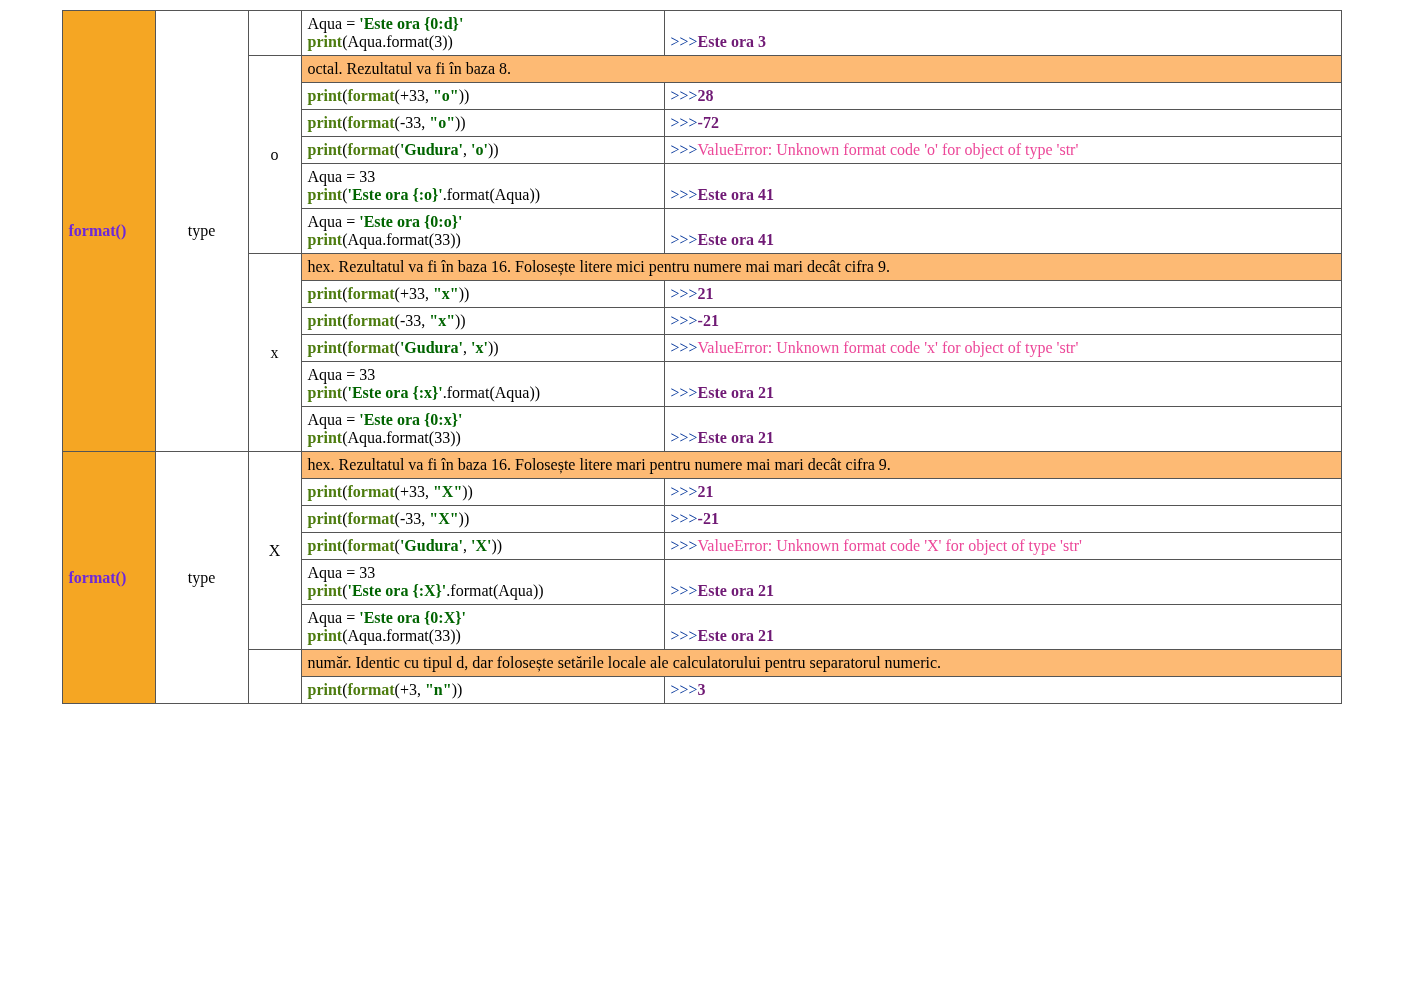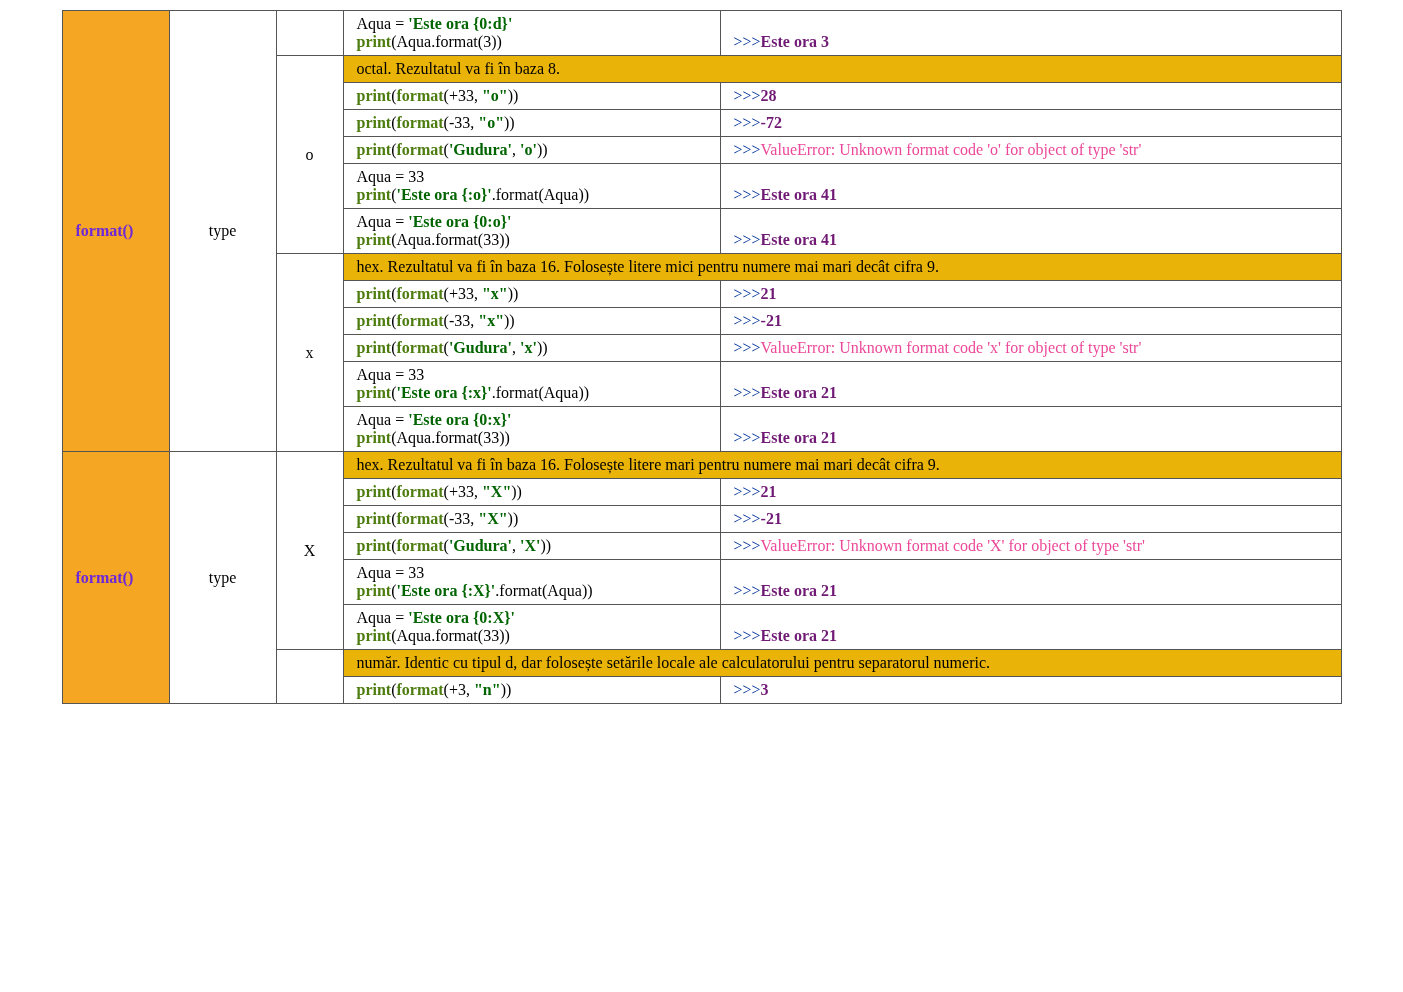--- a/index.html
+++ b/index.html
@@ -10,21 +10,21 @@
     background: #fff;
     color: #000;
   }
   table.main {
     border-collapse: collapse;
     width: 1280px;
     margin: 0 auto;
   }
   table.main td {
     border: 1px solid #555;
-    padding: 4px 13px;
+    padding: 4px 6px;
     vertical-align: top;
   }
   td.orange {
     background: #f5a623;
     font-weight: bold;
     color: #6d28d9;
     vertical-align: middle !important;
     text-align: left;
     width: 80px;
   }
@@ -32,21 +32,21 @@
     vertical-align: middle !important;
     text-align: center;
     width: 80px;
   }
   td.spec {
     vertical-align: middle !important;
     text-align: center;
     width: 40px;
   }
   td.yellow {
-    background: #eab308;
+    background: #fdba74;
   }
   td.codecell {
     width: 350px;
     vertical-align: bottom !important;
   }
   td.outcell {
     vertical-align: bottom !important;
   }
   .kw  { color: #4d7c0f; font-weight: bold; }   
   .str { color: #006400; font-weight: bold; }   

